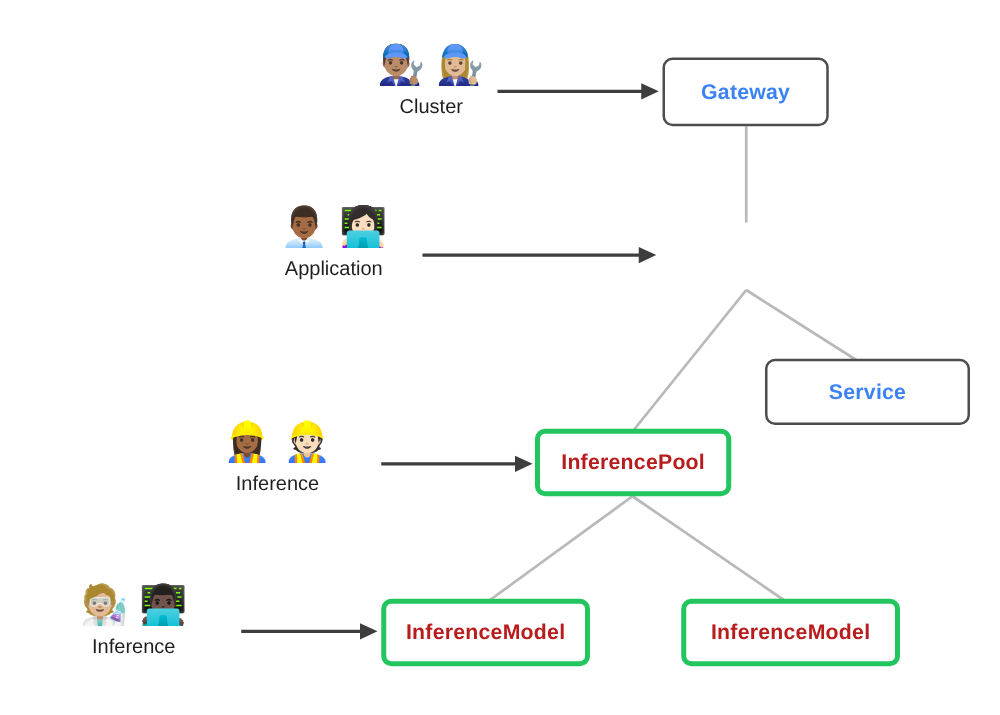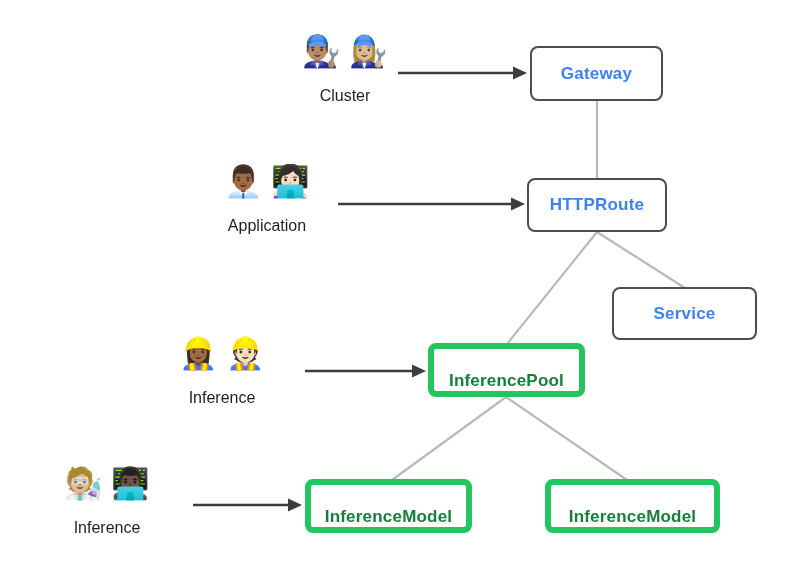--- a/index.html
+++ b/index.html
@@ -31,47 +31,46 @@
     font-weight: bold;
     font-size: 17px;
     letter-spacing: 0.2px;
     box-sizing: border-box;
   }
   .node.dark {
     border: 2px solid #4d4d4d;
     color: #3b82f6;
   }
   .node.blue {
-    border: 6px solid #22c55e;
-    color: #15803d;
-    align-items: flex-end;
+    border: 4px solid #22c55e;
+    color: #b91c1c;
   }
   .n-gateway        { left: 530px; top: 46px;  width: 133px; height: 55px; }
   .n-httproute      { left: 527px; top: 178px; width: 140px; height: 54px; }
-  .n-service        { left: 612px; top: 287px; width: 145px; height: 53px; }
+  .n-service        { left: 612px; top: 287px; width: 164px; height: 53px; }
   .n-inferencepool  { left: 428px; top: 343px; width: 157px; height: 54px; }
   .n-inferencemodel-left  { left: 305px; top: 479px; width: 167px; height: 54px; }
   .n-inferencemodel-right { left: 545px; top: 479px; width: 175px; height: 54px; }
   
   .persona {
     position: absolute;
     text-align: center;
     color: #1f1f1f;
   }
   .persona .emoji {
     font-size: 31px;
     line-height: 44px;
     white-space: nowrap;
     display: block;
   }
   .persona .plabel {
     display: block;
     font-size: 16px;
     line-height: 19.5px;
-    margin-top: 12px;
+    margin-top: 2px;
   }
   .p-cluster-operators   { left: 265px; top: 30px;  width: 160px; }
   .p-app-developers      { left: 187px; top: 160px; width: 160px; }
   .p-platform-owners     { left: 132px; top: 332px; width: 180px; }
   .p-workload-owners     { left: 17px;  top: 462px; width: 180px; }
 </style>
 </head>
 <body>
 
 <div id="canvas">
@@ -119,23 +118,20 @@
 
   <div class="persona p-workload-owners">
     <span class="emoji">🧑🏼‍🔬 👨🏿‍💻</span>
     <span class="plabel">Inference</span>
   </div>
 
   <div class="node dark n-gateway">
     <span>Gateway</span>
   </div>
 
-  <div class="node dark n-httproute">
-    <span>HTTPRoute</span>
-  </div>
 
   <div class="node dark n-service">
     <span>Service</span>
   </div>
 
   <div class="node blue n-inferencepool">
     <span>InferencePool</span>
   </div>
 
   <div class="node blue n-inferencemodel-left">

